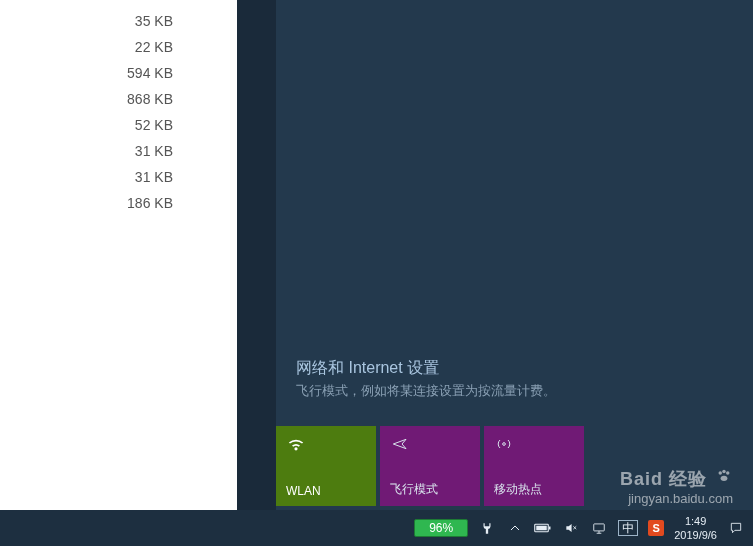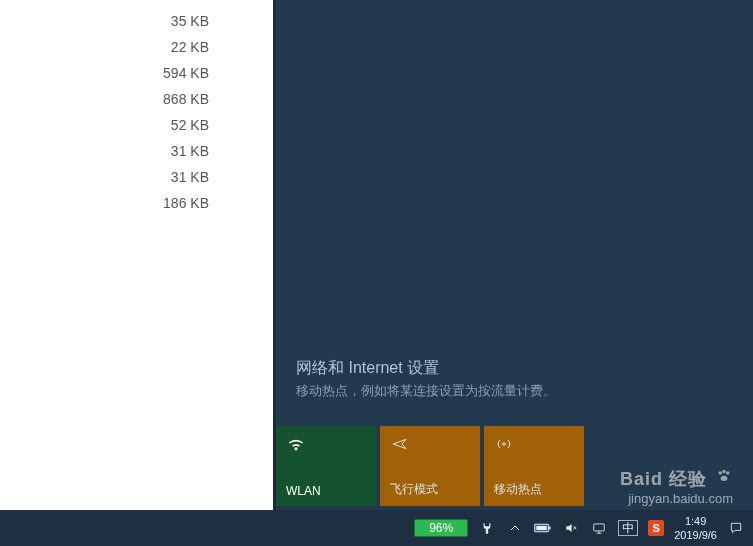--- a/index.html
+++ b/index.html
@@ -8,21 +8,21 @@
     height: 546px;
     font-family: "Microsoft YaHei", "Segoe UI", sans-serif;
     background: #1a2a3a;
     position: relative;
     overflow: hidden;
   }
   .explorer-panel {
     position: absolute;
     left: 0;
     top: 0;
-    width: 273px;
+    width: 237px;
     height: 546px;
     background: #ffffff;
     padding-top: 8px;
   }
   .file-row {
     height: 26px;
     line-height: 26px;
     text-align: right;
     padding-right: 64px;
     font-size: 14px;
@@ -54,31 +54,31 @@
     position: absolute;
     left: 0;
     bottom: 0;
     display: flex;
     gap: 4px;
     padding: 0 4px 4px 0;
   }
   .tile {
     width: 100px;
     height: 80px;
-    background: #a16207;
+    background: #701a75;
     color: #d8e2ec;
     font-size: 12px;
     padding: 10px 10px 8px 10px;
     display: flex;
     flex-direction: column;
     justify-content: space-between;
     cursor: pointer;
   }
   .tile.active {
-    background: #14532d;
+    background: #4d7c0f;
     color: #ffffff;
   }
   .tile .tile-icon { height: 22px; }
   .taskbar {
     position: absolute;
     left: 0;
     right: 0;
     bottom: 0;
     height: 36px;
     background: #1d2f40;
@@ -151,21 +151,21 @@
   <div class="file-row">868 KB</div>
   <div class="file-row">52 KB</div>
   <div class="file-row">31 KB</div>
   <div class="file-row">31 KB</div>
   <div class="file-row">186 KB</div>
 </div>
 
 <div class="network-panel">
   <div class="net-settings">
     <div class="net-title">网络和 Internet 设置</div>
-    <div class="net-sub">移动热点，例如将某连接设置为按流量计费。</div>
+    <div class="net-sub">飞行模式，例如将某连接设置为按流量计费。</div>
   </div>
   <div class="tiles">
     <div class="tile active">
       <span class="tile-icon">
         <svg width="20" height="16" viewBox="0 0 24 20">
             <path d="M12 18a2 2 0 100-4 2 2 0 000 4zm-5-6a8 8 0 0110 0l-1.5 1.5a6 6 0 00-7 0L7 12zm-4-4a14 14 0 0118 0l-1.5 1.5a12 12 0 00-15 0L3 8z" fill="#fff"></path>
           </svg>
       </span>
       <span>WLAN</span>
     </div>

